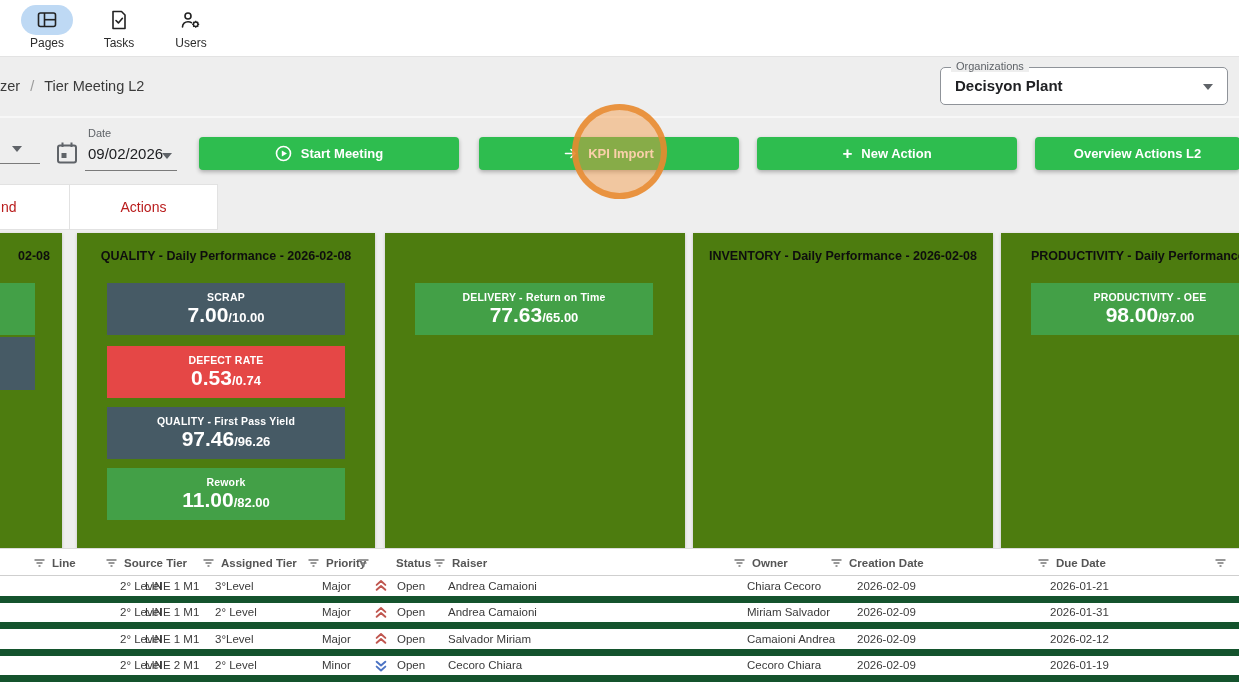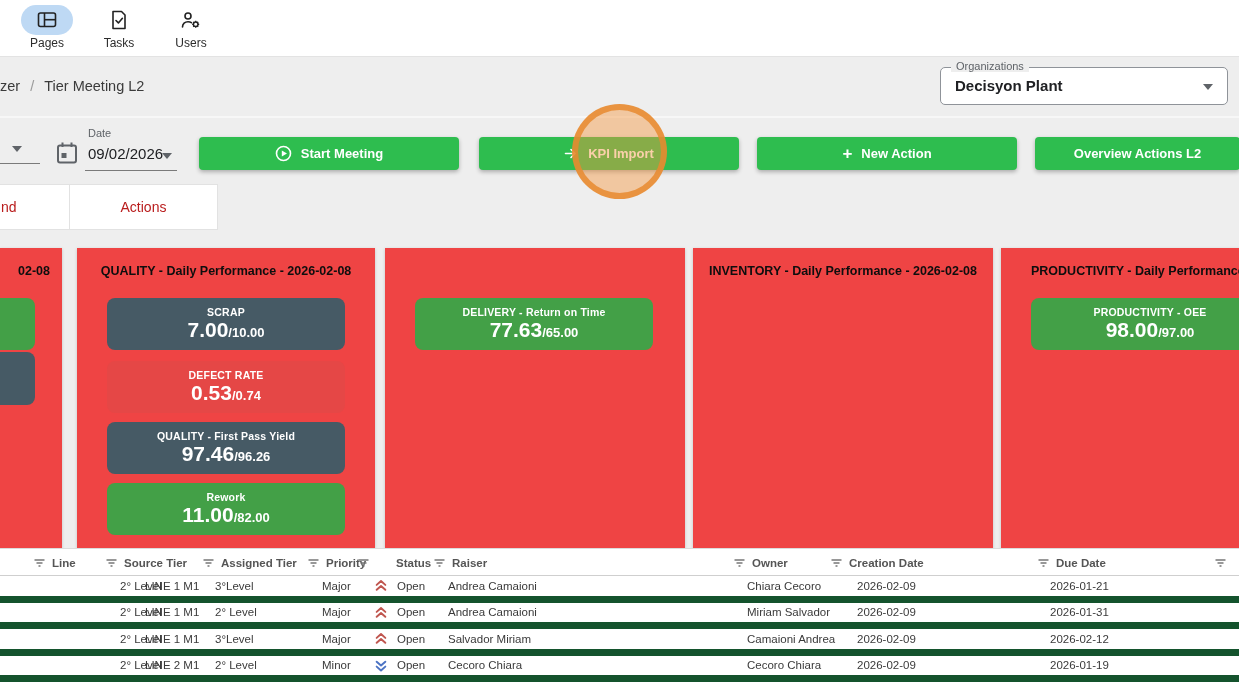--- a/index.html
+++ b/index.html
@@ -42,29 +42,29 @@
   #btn-new { left:757px; width:260px; } #btn-overview { left:1035px; width:205px; }
   .plus { font-size:17px; font-weight:bold; line-height:1; }
   .highlight-circle { position:absolute; left:572px; top:104px; width:95px; height:95px; border-radius:50%;
     background:rgba(243,150,64,.45); border:6px solid rgba(232,137,47,.85); z-index:40; pointer-events:none; }
   
   .tab { position:absolute; top:184px; height:46px; background:#fff; border:1px solid #e2e2e2; font-size:14px; color:#b91c1c;
          display:flex; align-items:center; cursor:pointer; }
   #tab-first { left:-1px; width:71px; justify-content:flex-start; padding-left:2px; border-left:none; }
   #tab-actions { left:69px; width:149px; justify-content:center; }
   
-  .card { position:absolute; top:248px; height:368px; background:#ef4444; box-shadow:0 1px 3px rgba(0,0,0,.18); overflow:hidden; }
+  .card { position:absolute; top:233px; height:368px; background:#4d7c0f; box-shadow:0 1px 3px rgba(0,0,0,.18); overflow:hidden; }
   #card-0 { left:0; width:62px; }
   #card-1 { left:77px;  width:298px; }
   #card-2 { left:385px; width:300px; }
   #card-3 { left:693px; width:300px; }
   #card-4 { left:1001px; width:298px; }
   .card-title { position:absolute; top:16px; left:0; right:0; text-align:center; font-size:12.5px; font-weight:bold; color:#0e0e0e; white-space:nowrap; }
   #card-0 .card-title { text-align:right; right:12px; }
-  .tile { position:absolute; left:30px; width:238px; height:52px; border-radius:8px; color:#fff;
+  .tile { position:absolute; left:30px; width:238px; height:52px; border-radius:0; color:#fff;
           display:flex; flex-direction:column; align-items:center; justify-content:center; gap:1px; cursor:pointer; }
   #card-0 .tile { left:-203px; }
   .tile-label { font-size:10.5px; font-weight:bold; letter-spacing:.2px; white-space:nowrap; }
   .tile-value { font-size:21px; font-weight:bold; line-height:1.05; }
   .tile-target { font-size:13px; font-weight:bold; }
   .tile-slate { background:#465a65; } .tile-red { background:#e54746; } .tile-green { background:#43a047; }
   .t0 { top:50px; } .t1 { top:113px; } .t2 { top:174px; } .t3 { top:235px; }
   
   .table { position:absolute; left:0; top:548px; width:1239px; height:144px; background:#fff; border-top:1px solid #dcdcdc;padding-left:10px; }
   .thead { position:absolute; left:0; top:0; width:100%; height:27px; border-bottom:1px solid #cfcfcf; }

